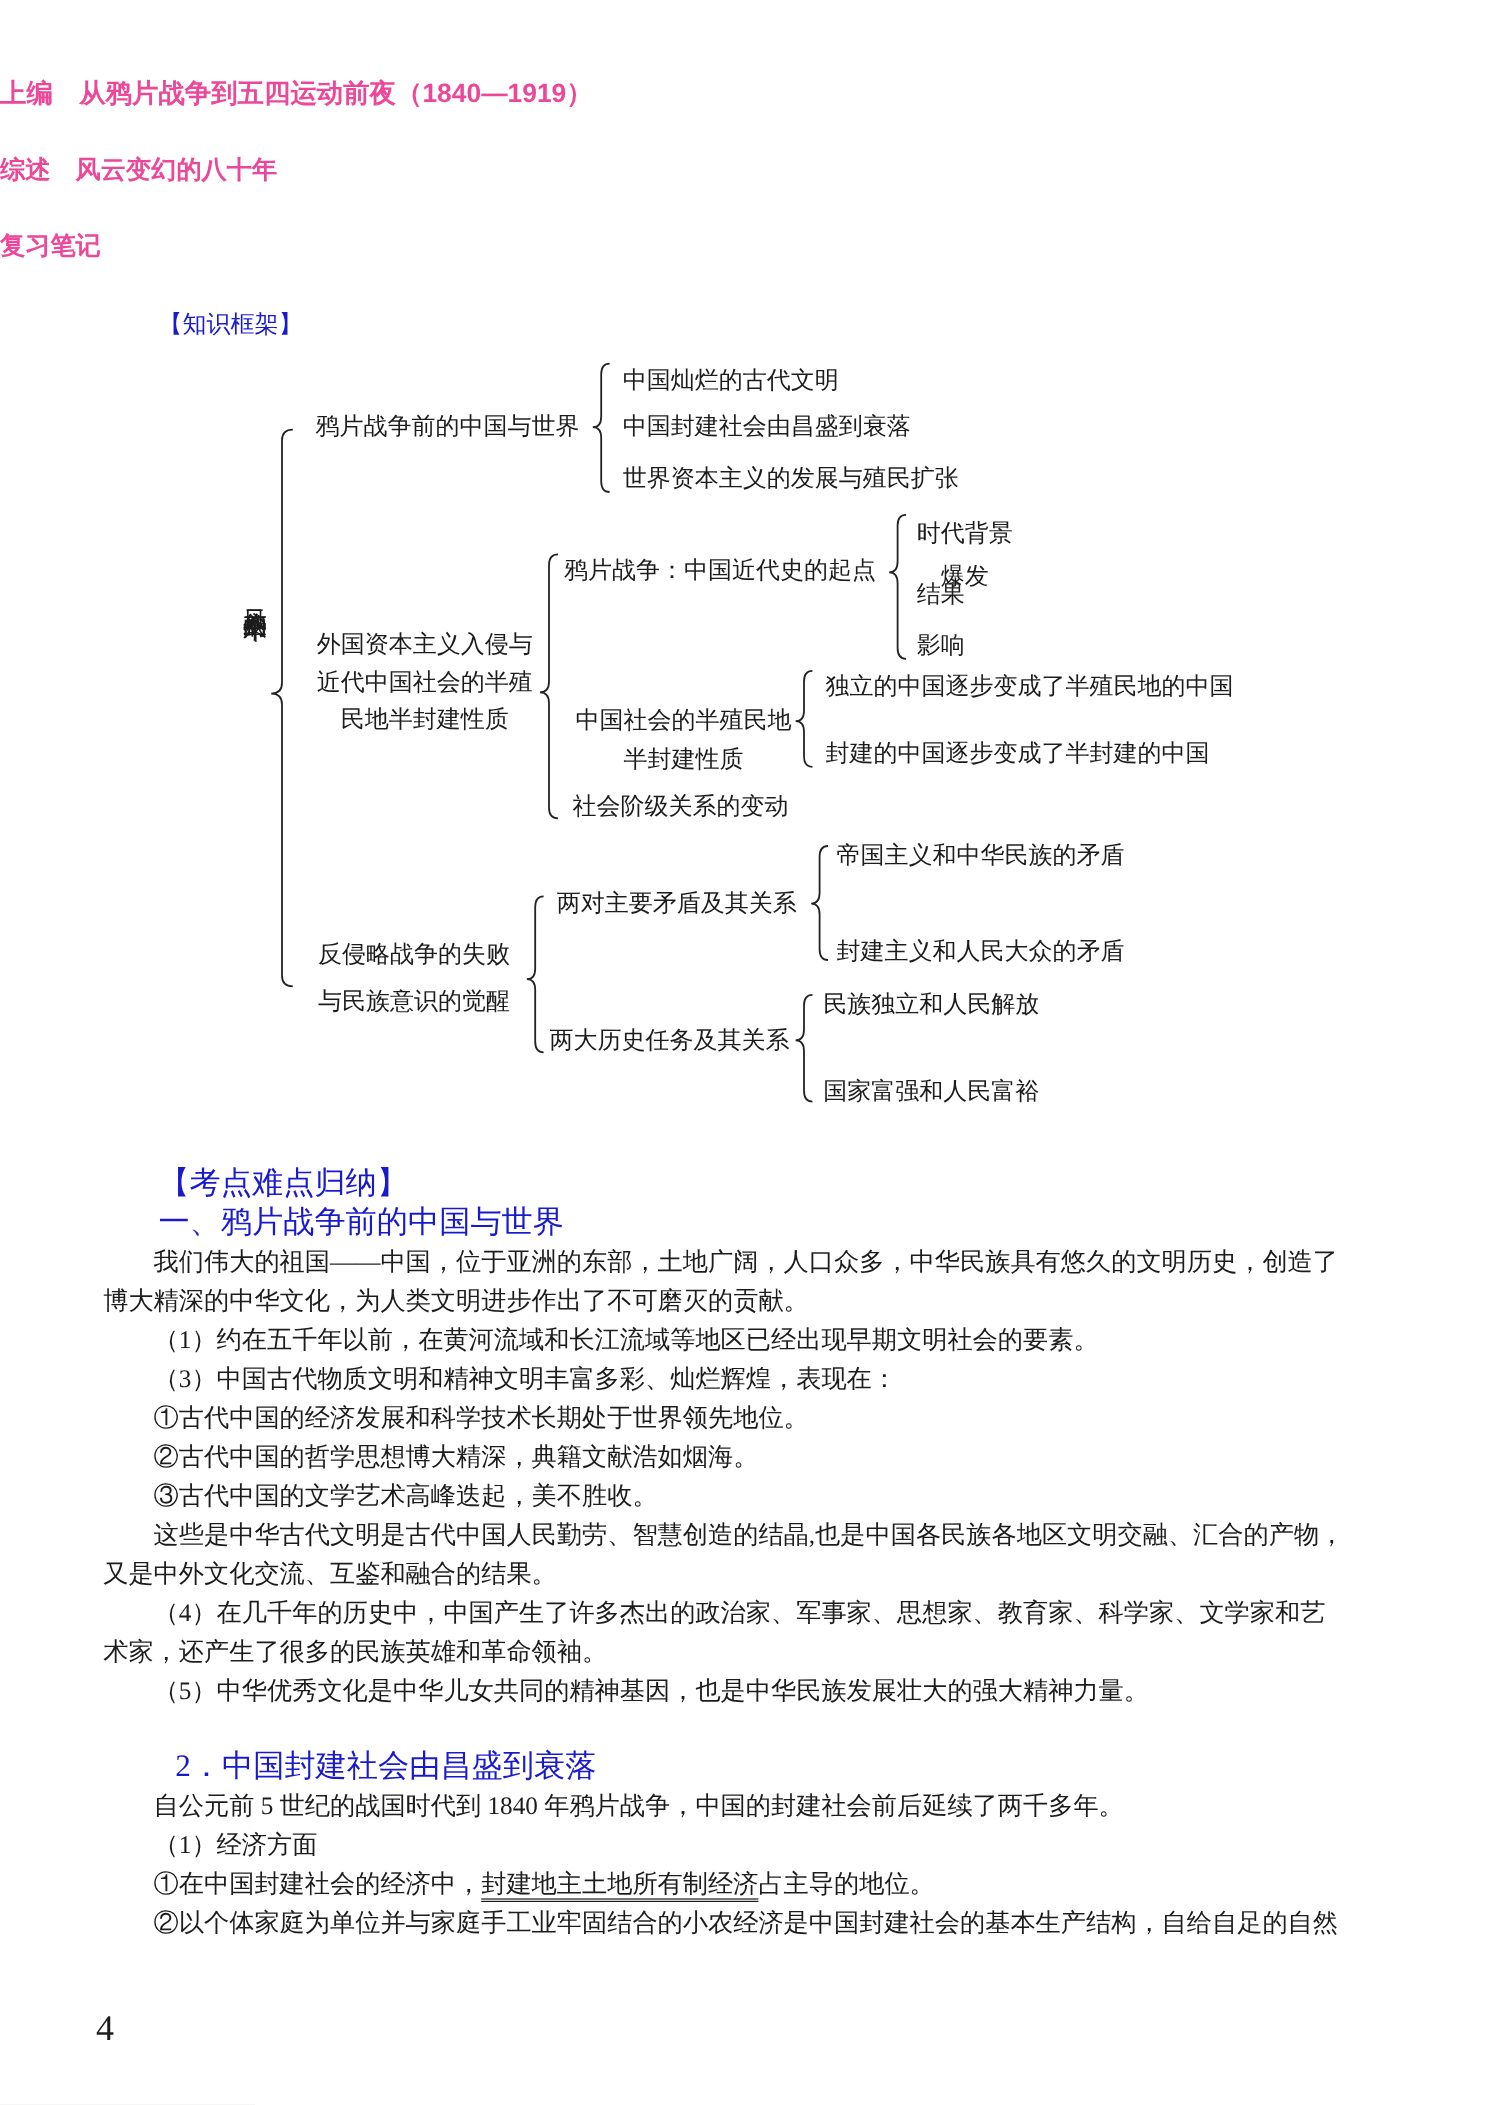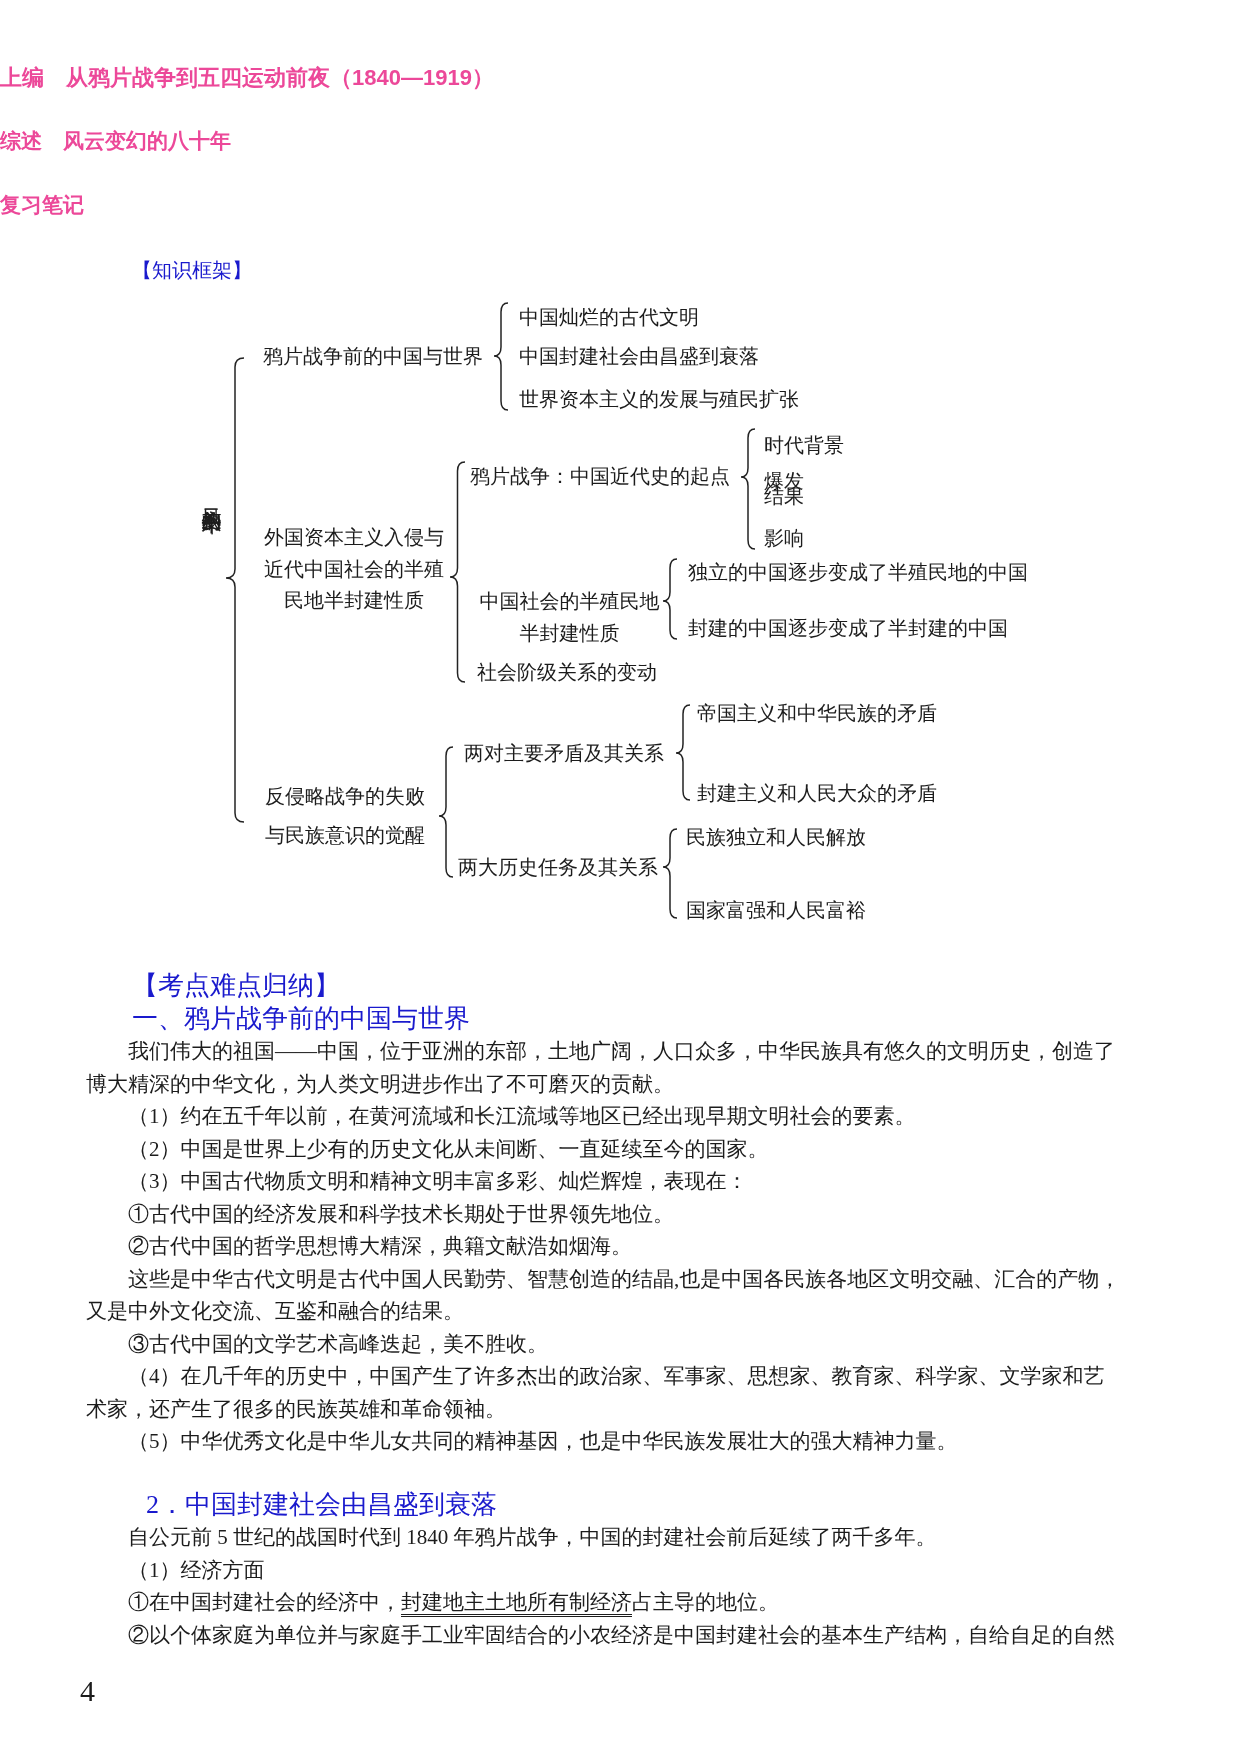--- a/index.html
+++ b/index.html
@@ -54,21 +54,21 @@
     <div class="nd" style="left:263px;top:341px">鸦片战争前的中国与世界</div>
     <div class="nd" style="left:519px;top:302px">中国灿烂的古代文明</div>
     <div class="nd" style="left:519px;top:341px">中国封建社会由昌盛到衰落</div>
     <div class="nd" style="left:519px;top:384px">世界资本主义的发展与殖民扩张</div>
 
     <div class="nd blk" style="left:254px;top:522px;width:200px;line-height:31.5px">外国资本主义入侵与
 近代中国社会的半殖
 民地半封建性质</div>
     <div class="nd" style="left:470px;top:461px">鸦片战争：中国近代史的起点</div>
     <div class="nd" style="left:764px;top:430px">时代背景</div>
-    <div class="nd" style="left:764px;top:466px">爆发</div>
+    <div class="nd" style="left:784px;top:466px">爆发</div>
     <div class="nd" style="left:764px;top:481px">结果</div>
     <div class="nd" style="left:764px;top:523px">影响</div>
 
     <div class="nd blk" style="left:472px;top:585px;width:195px;line-height:32px">中国社会的半殖民地
 半封建性质</div>
     <div class="nd" style="left:688px;top:557px">独立的中国逐步变成了半殖民地的中国</div>
     <div class="nd" style="left:688px;top:613px">封建的中国逐步变成了半封建的中国</div>
     <div class="nd" style="left:477px;top:657px">社会阶级关系的变动</div>
 
     <div class="nd blk" style="left:256px;top:777px;width:178px;line-height:39px">反侵略战争的失败
@@ -80,27 +80,26 @@
     <div class="nd" style="left:686px;top:822px">民族独立和人民解放</div>
     <div class="nd" style="left:686px;top:895px">国家富强和人民富裕</div>
   </div>
 
   <div class="notes">
     <h4 class="nh" style="margin-left:46px">【考点难点归纳】</h4>
     <h4 class="nh" style="margin-left:46px">一、鸦片战争前的中国与世界</h4>
     <p class="ind">我们伟大的祖国——中国，位于亚洲的东部，土地广阔，人口众多，中华民族具有悠久的文明历史，创造了
 博大精深的中华文化，为人类文明进步作出了不可磨灭的贡献。</p>
     <p class="ind">（1）约在五千年以前，在黄河流域和长江流域等地区已经出现早期文明社会的要素。</p>
-    <p class="ind">（2）中国是世界上少有的历史文化从未间断、一直延续至今的国家。</p>
     <p class="ind">（3）中国古代物质文明和精神文明丰富多彩、灿烂辉煌，表现在：</p>
     <p class="ind">①古代中国的经济发展和科学技术长期处于世界领先地位。</p>
     <p class="ind">②古代中国的哲学思想博大精深，典籍文献浩如烟海。</p>
+    <p class="ind">③古代中国的文学艺术高峰迭起，美不胜收。</p>
     <p class="ind">这些是中华古代文明是古代中国人民勤劳、智慧创造的结晶,也是中国各民族各地区文明交融、汇合的产物，
 又是中外文化交流、互鉴和融合的结果。</p>
-    <p class="ind">③古代中国的文学艺术高峰迭起，美不胜收。</p>
     <p class="ind">（4）在几千年的历史中，中国产生了许多杰出的政治家、军事家、思想家、教育家、科学家、文学家和艺
 术家，还产生了很多的民族英雄和革命领袖。</p>
     <p class="ind">（5）中华优秀文化是中华儿女共同的精神基因，也是中华民族发展壮大的强大精神力量。</p>
     <h4 class="nh nh2" style="margin-left:60px">2．中国封建社会由昌盛到衰落</h4>
     <p class="ind">自公元前 5 世纪的战国时代到 1840 年鸦片战争，中国的封建社会前后延续了两千多年。</p>
     <p class="ind">（1）经济方面</p>
     <p class="ind"><span>①在中国封建社会的经济中，</span><span class="dunder">封建地主土地所有制经济</span><span>占主导的地位。</span></p>
     <p class="ind">②以个体家庭为单位并与家庭手工业牢固结合的小农经济是中国封建社会的基本生产结构，自给自足的自然</p>
   </div>
 

